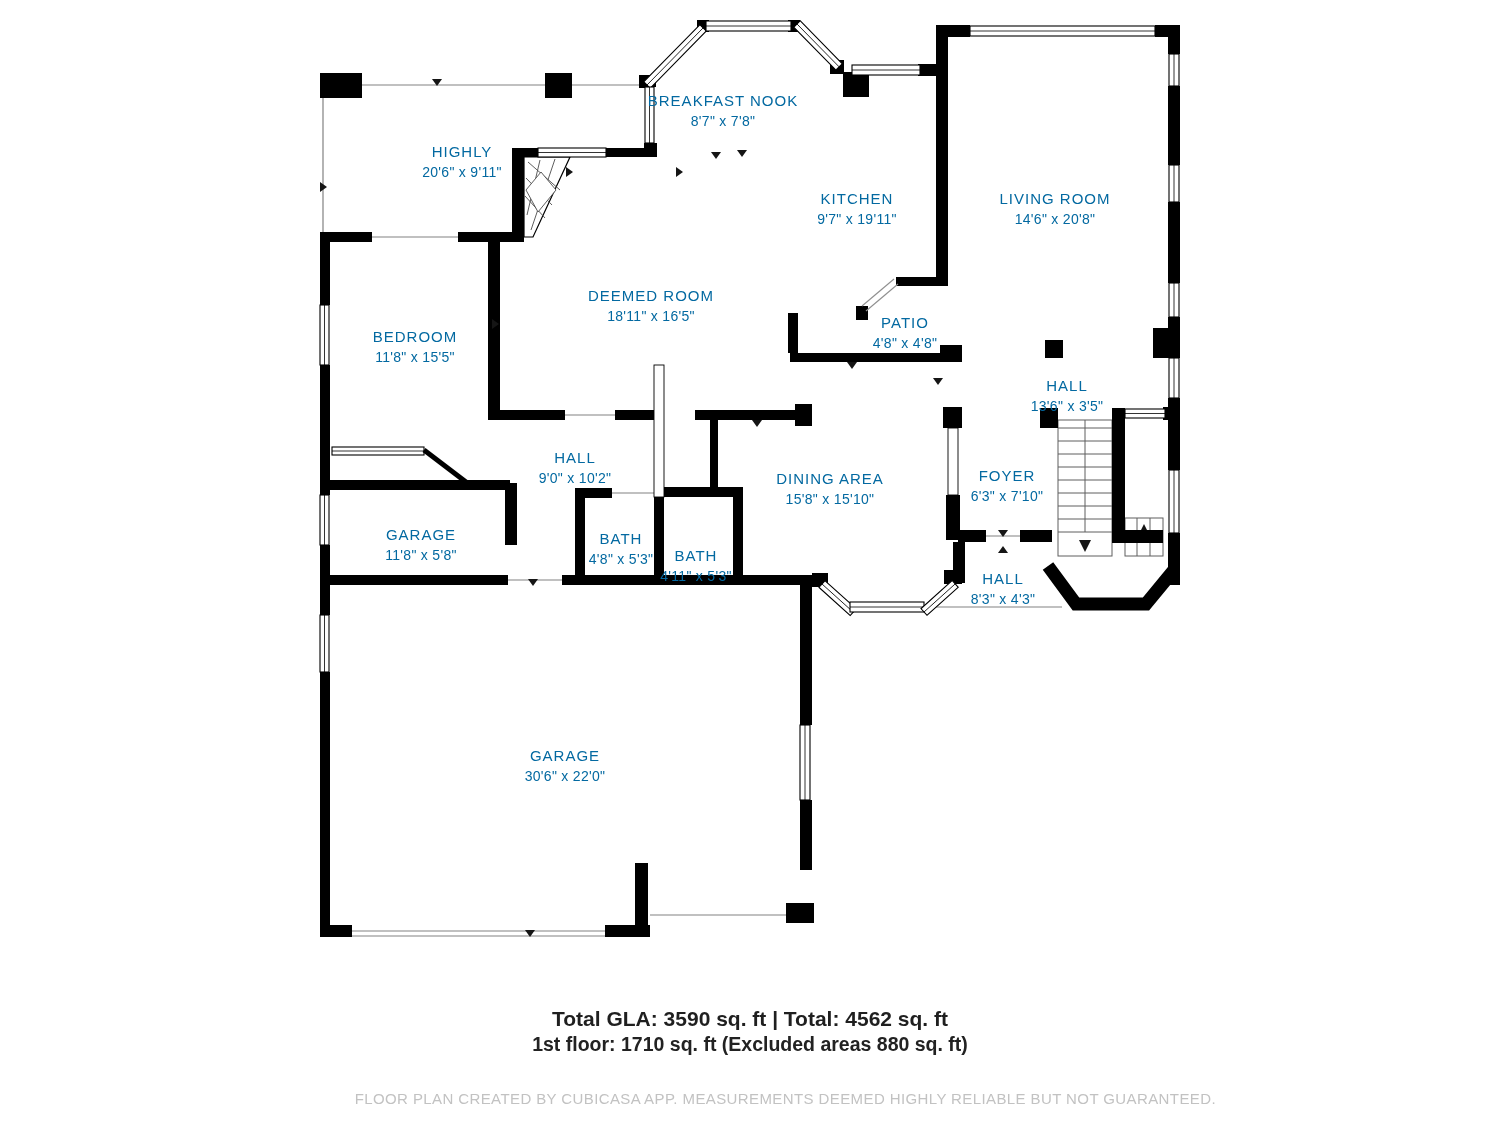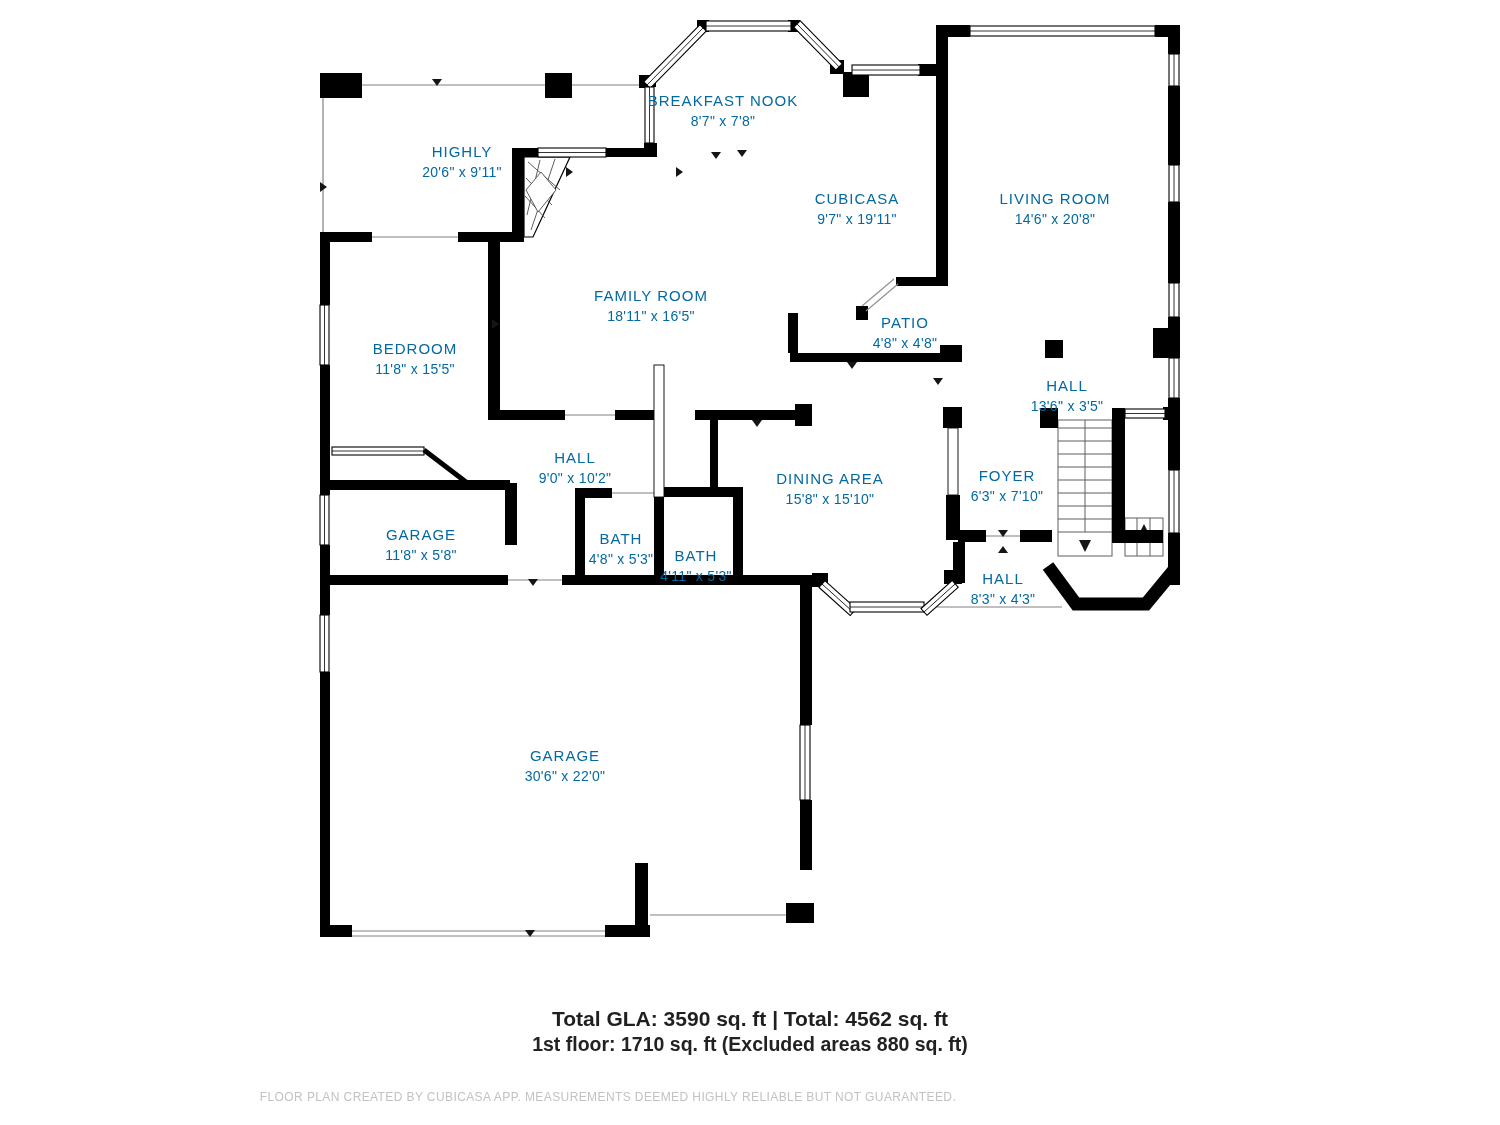--- a/index.html
+++ b/index.html
@@ -20,22 +20,22 @@
   .room{
     position:absolute;transform:translateX(-50%);text-align:center;
     color:#0369a1;white-space:nowrap;pointer-events:none;
   }
   .room .nm{font-size:15px;letter-spacing:1px;line-height:21px;}
   .room .dm{font-size:14px;letter-spacing:0.3px;line-height:20px;}
   #summary{position:absolute;left:0;top:1006px;width:1500px;text-align:center;color:#1f1f1f;}
   #summary .l1{font-size:21px;font-weight:bold;line-height:26px;}
   #summary .l2,#summary .l3{font-size:19.5px;line-height:24px;color:#222;font-weight:bold;}
   #disclaimer{
-    position:absolute;left:0;top:1090px;width:1216px;text-align:center;
-    font-size:12px;letter-spacing:0.4px;color:#c2c2c2;
+    position:absolute;left:0;top:1090px;width:1216px;text-align:right;
+    font-size:15px;letter-spacing:0.4px;color:#c2c2c2;
   }
 </style>
 </head>
 <body>
 
 <div id="stage">
 
   <svg id="plan-svg" width="1500" height="1125" viewBox="0 0 1500 1125">
 
     <g>
@@ -263,32 +263,32 @@
 
   <div class="room" style="left:462px;top:141px">
       <div class="nm">HIGHLY</div>
       <div class="dm">20'6" x 9'11"</div>
     </div>
   <div class="room" style="left:723px;top:90px">
       <div class="nm">BREAKFAST NOOK</div>
       <div class="dm">8'7" x 7'8"</div>
     </div>
   <div class="room" style="left:857px;top:188px">
-      <div class="nm">CUBICASA</div>
+      <div class="nm">KITCHEN</div>
       <div class="dm">9'7" x 19'11"</div>
     </div>
   <div class="room" style="left:1055px;top:188px">
       <div class="nm">LIVING ROOM</div>
       <div class="dm">14'6" x 20'8"</div>
     </div>
   <div class="room" style="left:651px;top:285px">
-      <div class="nm">FAMILY ROOM</div>
+      <div class="nm">DEEMED ROOM</div>
       <div class="dm">18'11" x 16'5"</div>
     </div>
-  <div class="room" style="left:415px;top:338px">
+  <div class="room" style="left:415px;top:326px">
       <div class="nm">BEDROOM</div>
       <div class="dm">11'8" x 15'5"</div>
     </div>
   <div class="room" style="left:905px;top:312px">
       <div class="nm">PATIO</div>
       <div class="dm">4'8" x 4'8"</div>
     </div>
   <div class="room" style="left:1067px;top:375px">
       <div class="nm">HALL</div>
       <div class="dm">13'6" x 3'5"</div>

